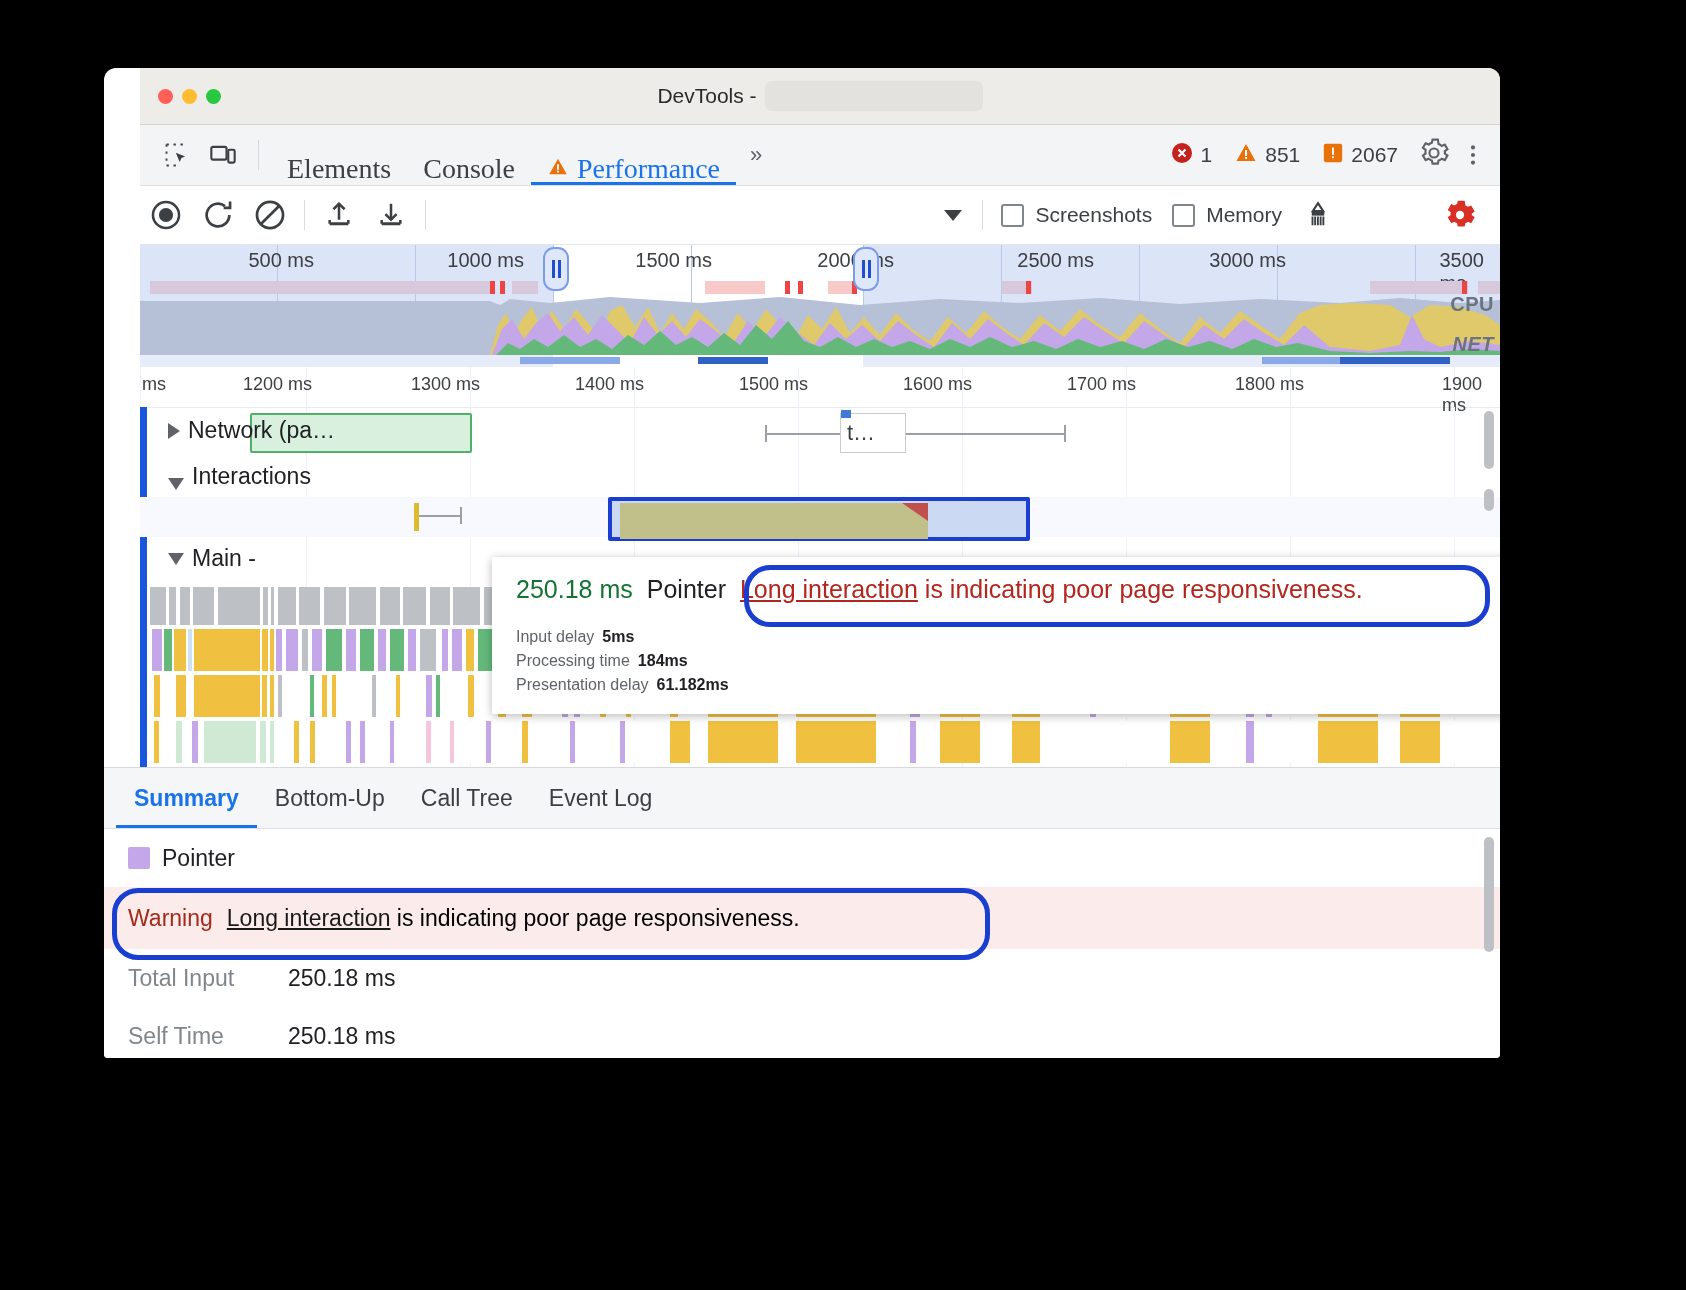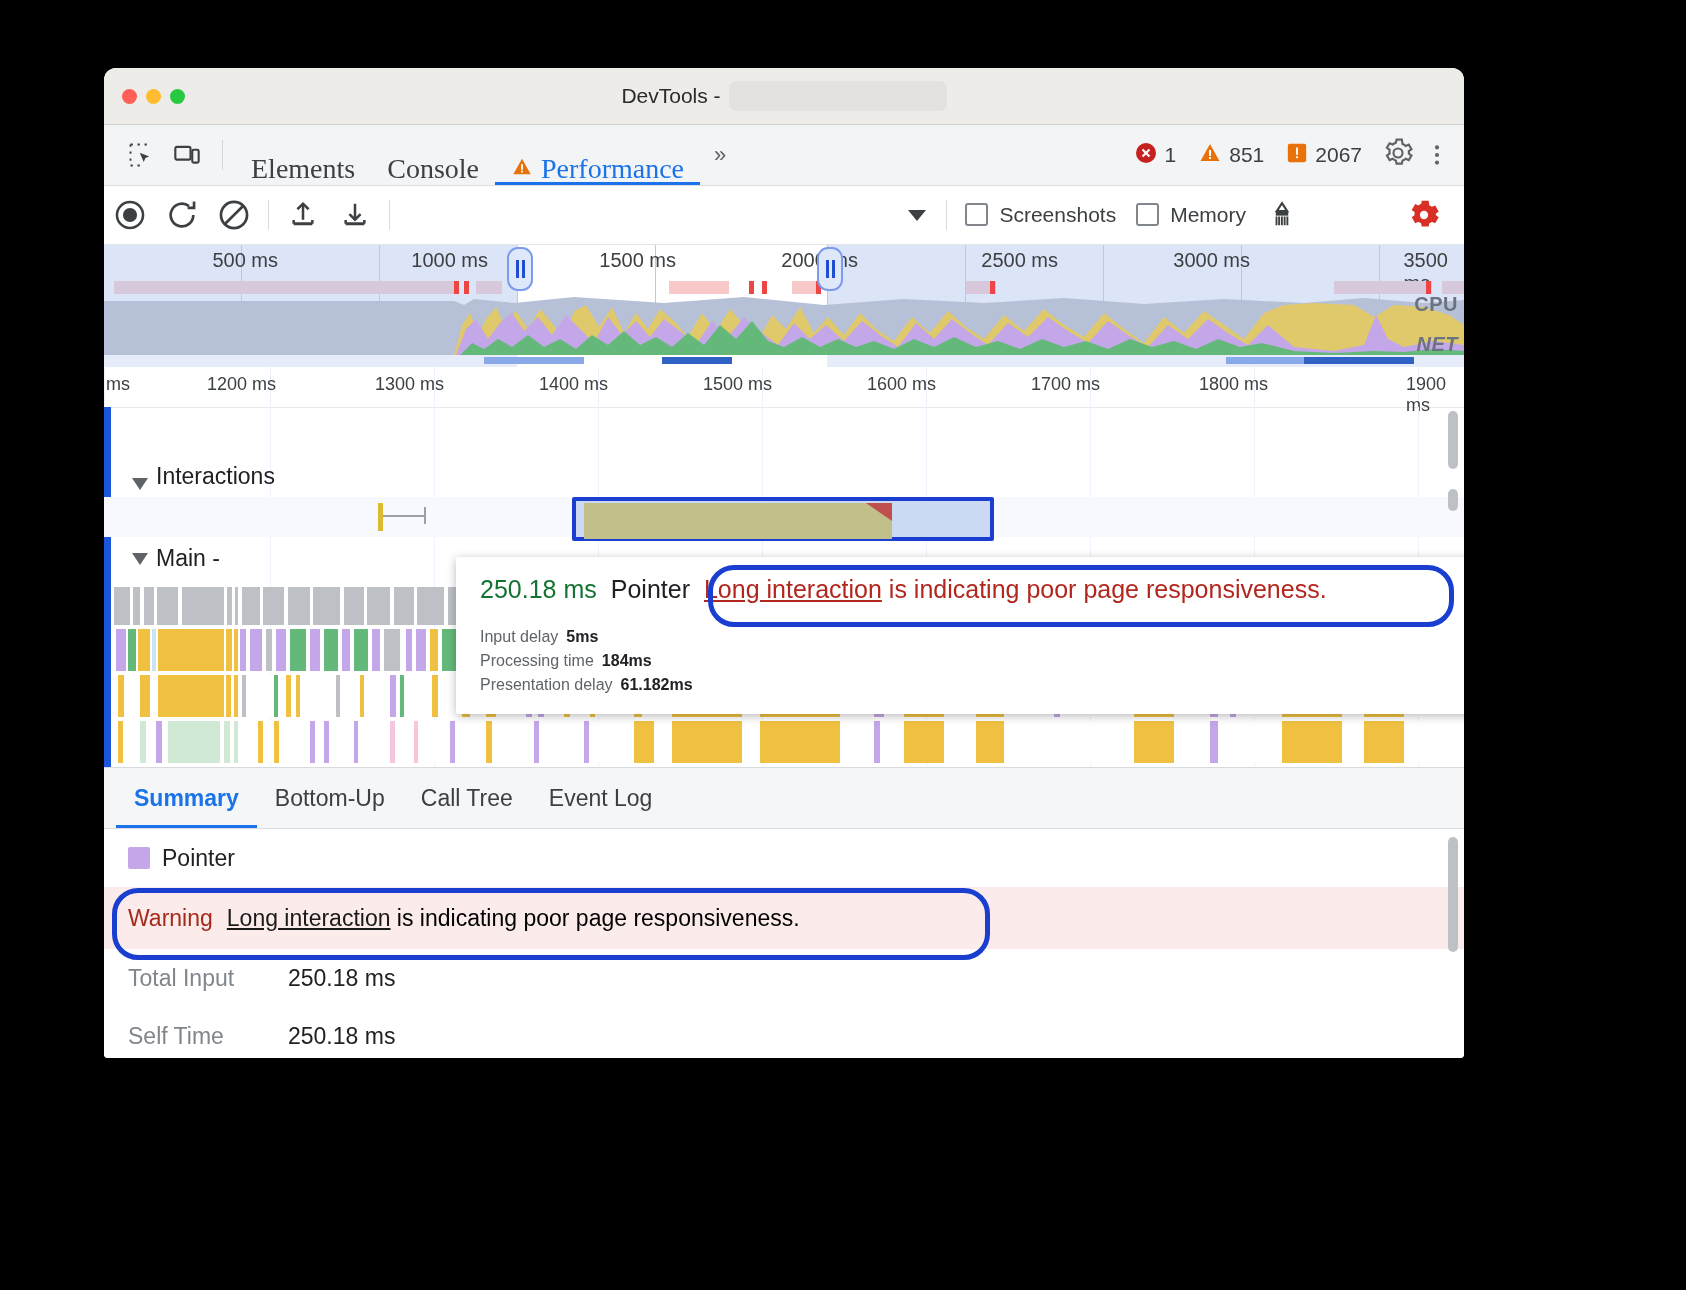--- a/index.html
+++ b/index.html
@@ -15,20 +15,21 @@
     background: #000;
   }
   .window {
     position: absolute;
     left: 104px; top: 68px;
     width: 1360px; height: 990px;
     background: #fff;
     border-radius: 12px 12px 4px 4px;
     overflow: hidden;
     box-shadow: 0 6px 30px rgba(0,0,0,0.5);
+    padding-left: 36px;
   }
 
   
   .titlebar {
     height: 56px;
     background: #eeece8;
     border-bottom: 1px solid #d6d3cd;
     display: flex; align-items: center;
     position: relative;
   }
@@ -109,21 +110,21 @@
     flex: 1; height: 36px;
     display: flex; align-items: center; justify-content: flex-end;
     padding-right: 12px;
   }
   .caret-down {
     width: 0; height: 0;
     border-left: 9px solid transparent;
     border-right: 9px solid transparent;
     border-top: 11px solid #3c4043;
   }
-  .cbox-wrap { display: flex; align-items: flex-start; gap: 11px; padding: 0 10px; font-size: 21px; color:#3c4043;}
+  .cbox-wrap { display: flex; align-items: center; gap: 11px; padding: 0 10px; font-size: 21px; color:#3c4043;}
   .cbox {
     width: 19px; height: 19px; border: 2px solid #80868b; border-radius: 3px;
     background: #fff;
   }
 
   
   .overview { position: relative; height: 110px; background: #dce4f7; overflow: hidden;}
   .ov-ruler {
     position: relative; height: 34px;
     border-bottom: none;
@@ -535,20 +536,35 @@
 
     <div style="position:absolute;top:40px;bottom:0;left:166px;width:1px;background:#eef2fc;"></div>
     <div style="position:absolute;top:40px;bottom:0;left:330px;width:1px;background:#eef2fc;"></div>
     <div style="position:absolute;top:40px;bottom:0;left:494px;width:1px;background:#eef2fc;"></div>
     <div style="position:absolute;top:40px;bottom:0;left:658px;width:1px;background:#eef2fc;"></div>
     <div style="position:absolute;top:40px;bottom:0;left:822px;width:1px;background:#eef2fc;"></div>
     <div style="position:absolute;top:40px;bottom:0;left:986px;width:1px;background:#eef2fc;"></div>
     <div style="position:absolute;top:40px;bottom:0;left:1150px;width:1px;background:#eef2fc;"></div>
     <div style="position:absolute;top:40px;bottom:0;left:1314px;width:1px;background:#eef2fc;"></div>
 
+    <div class="track-row" style="position:absolute;top:42px;left:0;right:0;height:48px;">
+      <div class="net-pill"></div>
+      <div class="track-title" style="position:absolute;left:14px;top:8px;">
+        <span class="tri-right"></span>
+        <span>Network (pa…</span>
+      </div>
+
+      <div class="whisker" style="left:625px;top:24px;width:300px;"></div>
+      <div class="whisker-cap" style="left:625px;top:16px;height:17px;"></div>
+      <div class="whisker-cap" style="left:924px;top:16px;height:17px;"></div>
+      <div style="position:absolute;left:700px;top:4px;width:64px;height:38px;background:#fff;border:1px solid #c9cdd2;">
+        <div style="position:absolute;left:0;top:-4px;width:10px;height:8px;background:#3f7ad6;"></div>
+        <span style="font-size:22px;color:#3c4043;line-height:38px;padding-left:6px;">t…</span>
+      </div>
+    </div>
 
     <div class="track-row" style="position:absolute;top:92px;left:0;right:0;height:78px;">
       <div class="track-title" style="position:absolute;left:14px;top:4px;align-items:flex-end;">
         <span class="tri-down"></span>
         <span>Interactions</span>
       </div>
       <div style="position:absolute;left:0;right:0;top:38px;height:40px;background:#f7f9fe;"></div>
 
       <div style="position:absolute;left:274px;top:44px;width:5px;height:28px;background:#ddbb2e;"></div>
       <div class="whisker" style="left:279px;top:56px;width:42px;"></div>

